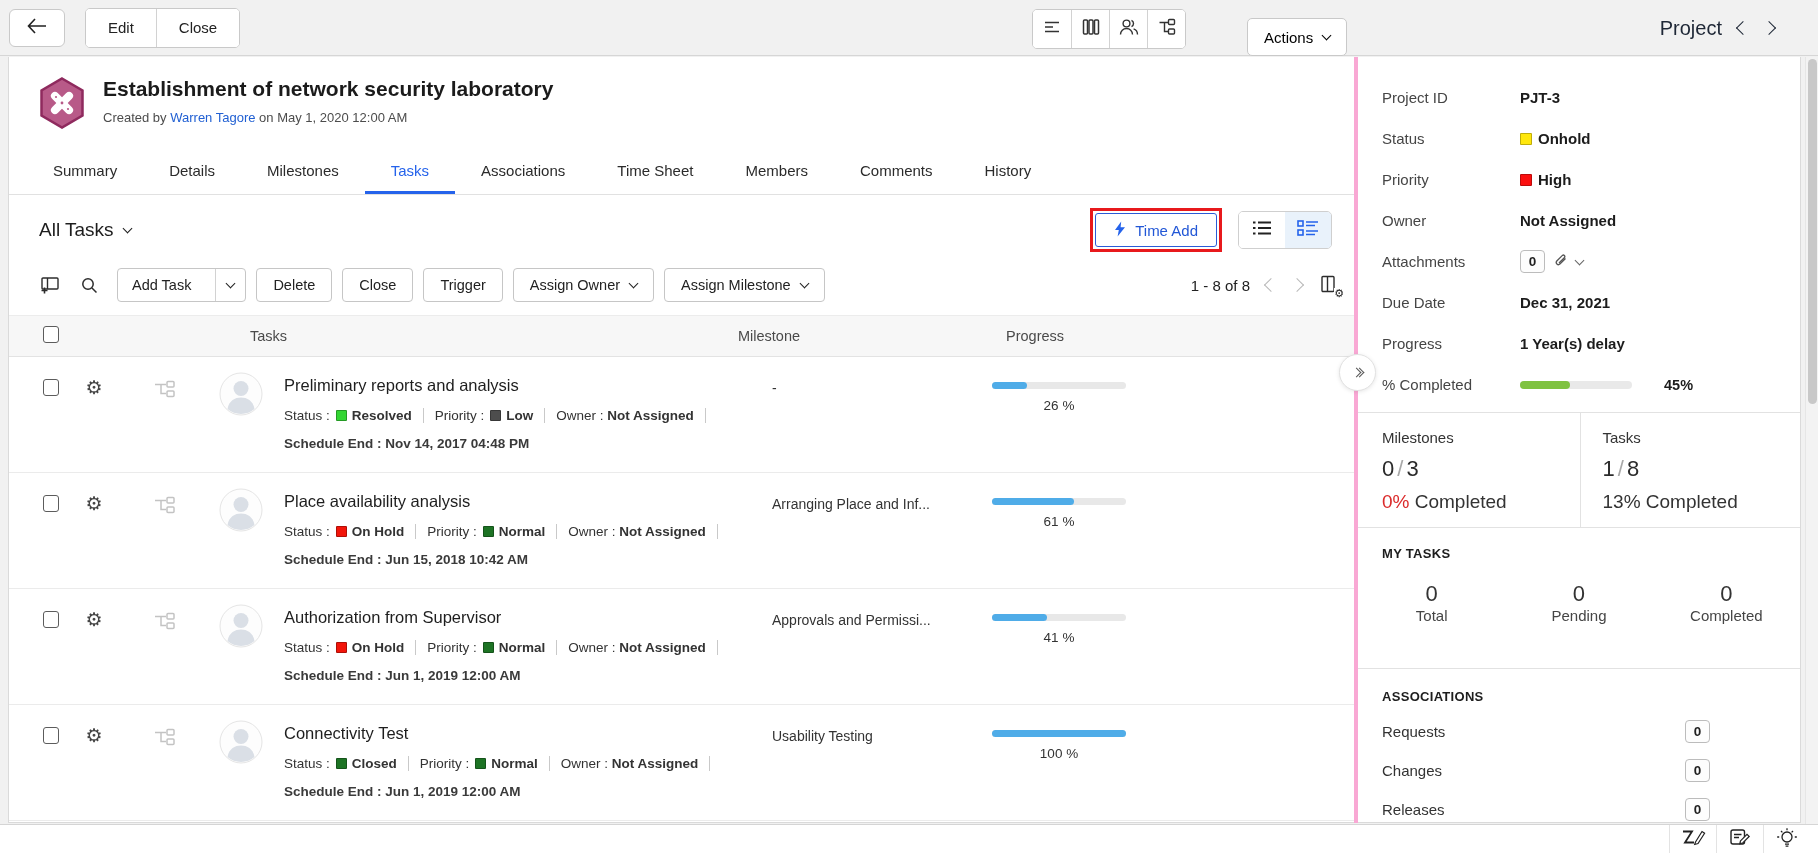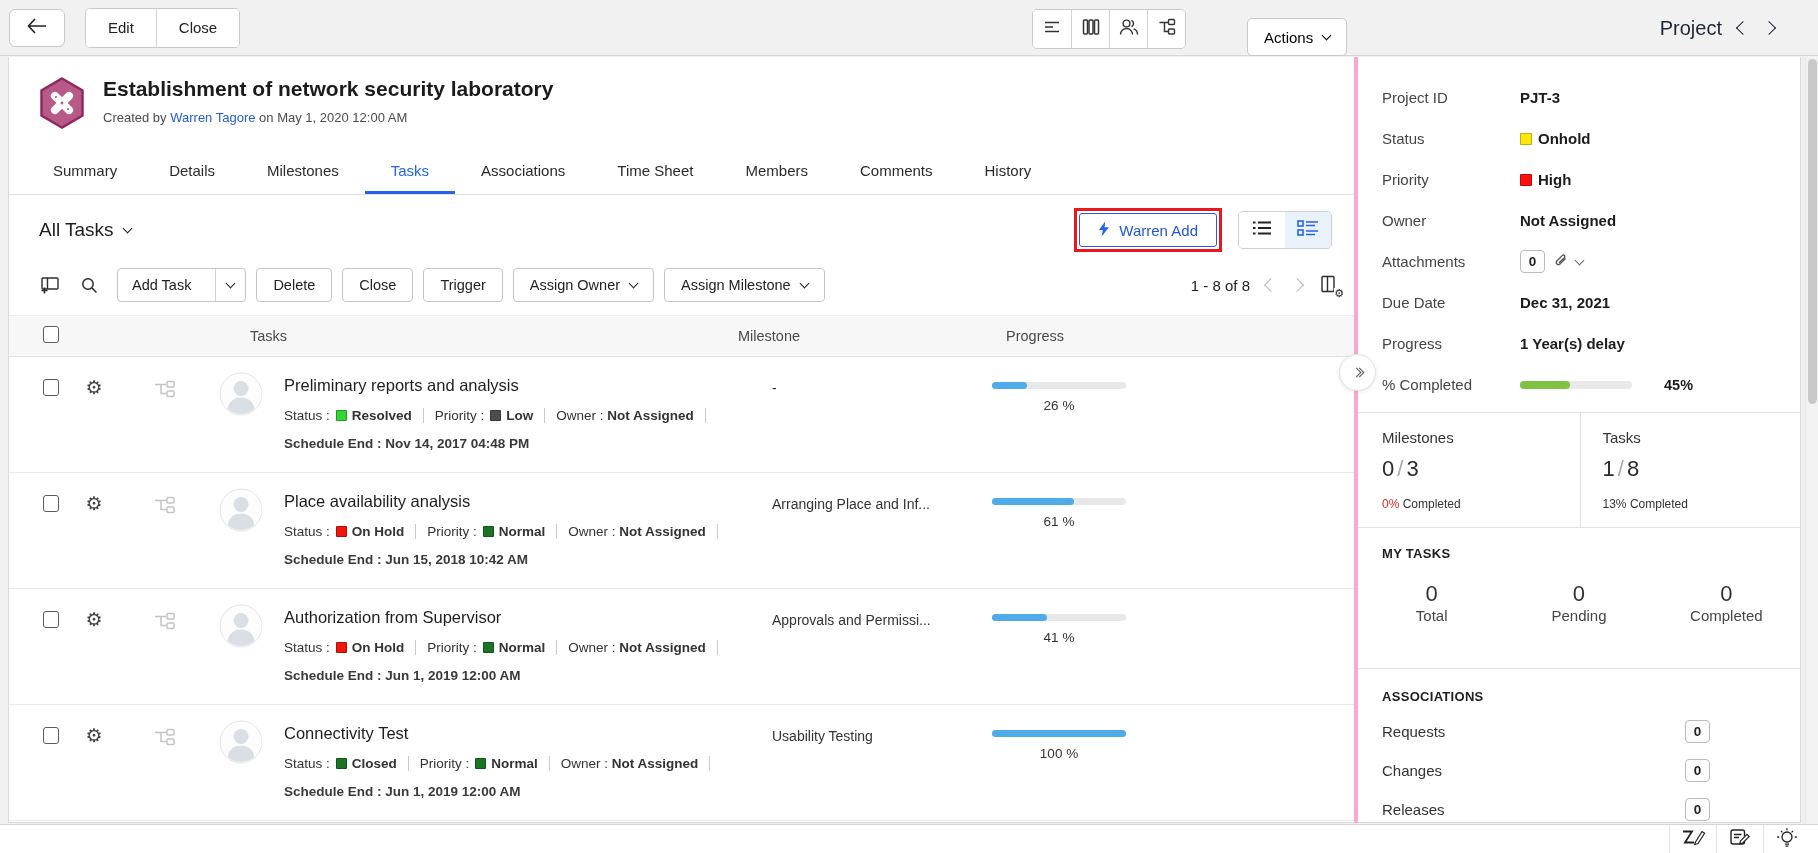--- a/index.html
+++ b/index.html
@@ -117,21 +117,21 @@
   .sb-bar { width:112px; height:8px; background:#e9e9e9; border-radius:5px; }
   .sb-bar-fill { height:8px; border-radius:5px; }
   .sb-pct { margin-left:32px; font-weight:700; font-size:14.5px; color:#1c1c1c; }
   .sb-div { border-top:1px solid #e2e2e2; }
   .cards { display:flex; height:114px; }
   .cardcol { flex:1; padding:16px 0 0 24px; }
   .cardcol + .cardcol { border-left:1px solid #e2e2e2; padding-left:22px; }
   .card-title { font-size:15px; color:#333; }
   .card-nums { margin-top:10px; font-size:22px; color:#2b2b2b; }
   .card-nums .slash { color:#a8a8a8; padding:0 3px; }
-  .card-cap { margin-top:15px; font-size:12px; color:#333; }
+  .card-cap { margin-top:9px; font-size:19px; color:#333; }
   .mytasks { height:140px; padding-top:18px; }
   .sec-header { padding-left:24px; font-size:13px; font-weight:700; color:#1d1d1d; letter-spacing:.3px; }
   .mt-stats { display:flex; margin-top:20px; text-align:center; }
   .mt-col { flex:1; cursor:pointer; }
   .mt-val { font-size:22px; color:#333; }
   .mt-label { font-size:15px; color:#454545; }
   .assoc { padding-top:20px; }
   .as-row { display:flex; align-items:center; height:39px; padding-left:24px; font-size:15px; color:#333; }
   .as-rows { margin-top:8px; }
   .as-count { margin-left:auto; margin-right:90px; }
@@ -250,21 +250,21 @@
         <span>All Tasks</span>
         <span class="chv"></span>
       </div>
       <div class="qa-wrap">
         <button class="quick-add">
           <span>
             <svg width="12" height="16" viewBox="0 0 12 16">
                 <path d="M7.2 0.5 1 9h3.8L3.6 15.5 11 6.2H6.6Z" fill="#2563eb"></path>
               </svg>
           </span>
-          <span>Warren Add</span>
+          <span>Time Add</span>
         </button>
       </div>
       <div class="toggles">
         <div class="tgl">
           <span>
             <svg width="22" height="18" viewBox="0 0 22 18" stroke="#222" stroke-width="1.8">
                 <path d="M2 3.5h2.5M7 3.5h13M2 9h2.5M7 9h13M2 14.5h2.5M7 14.5h13"></path>
               </svg>
           </span>
         </div>

